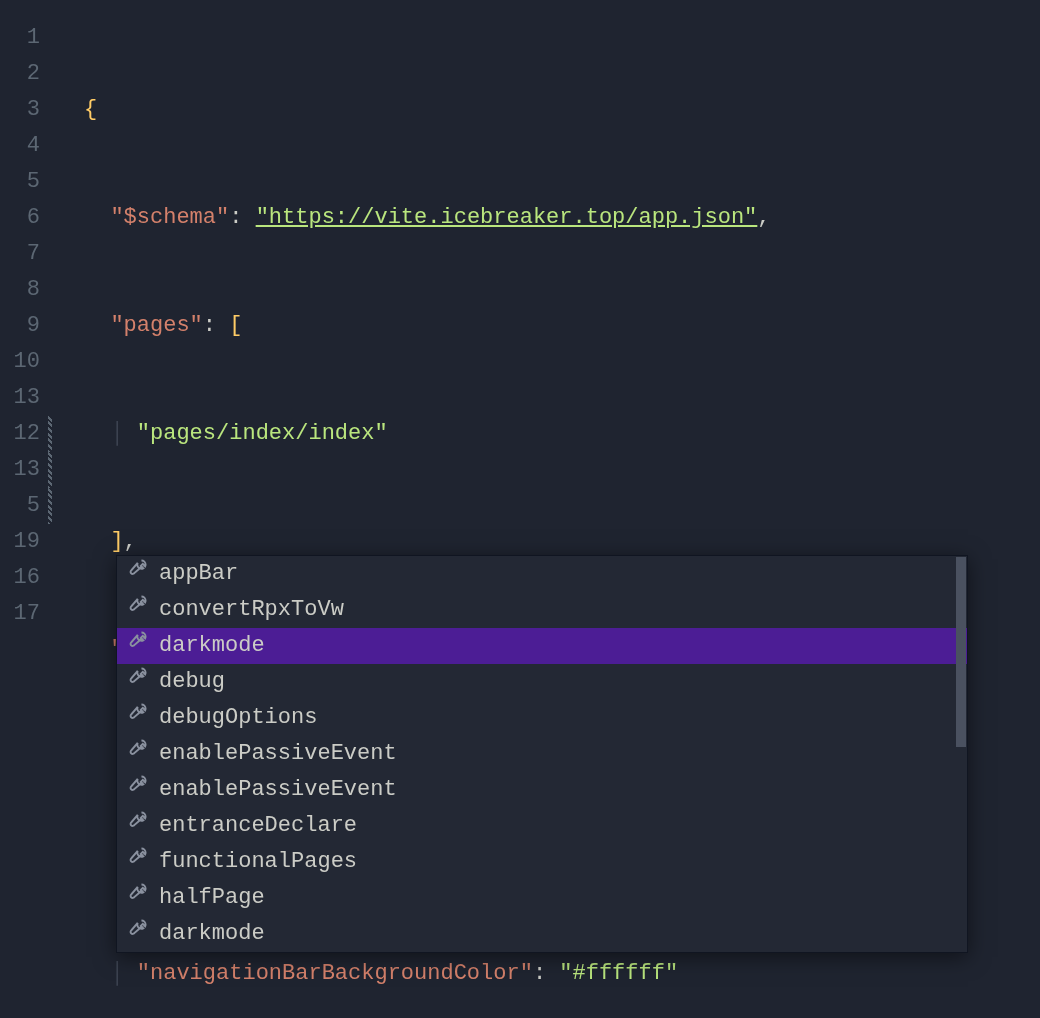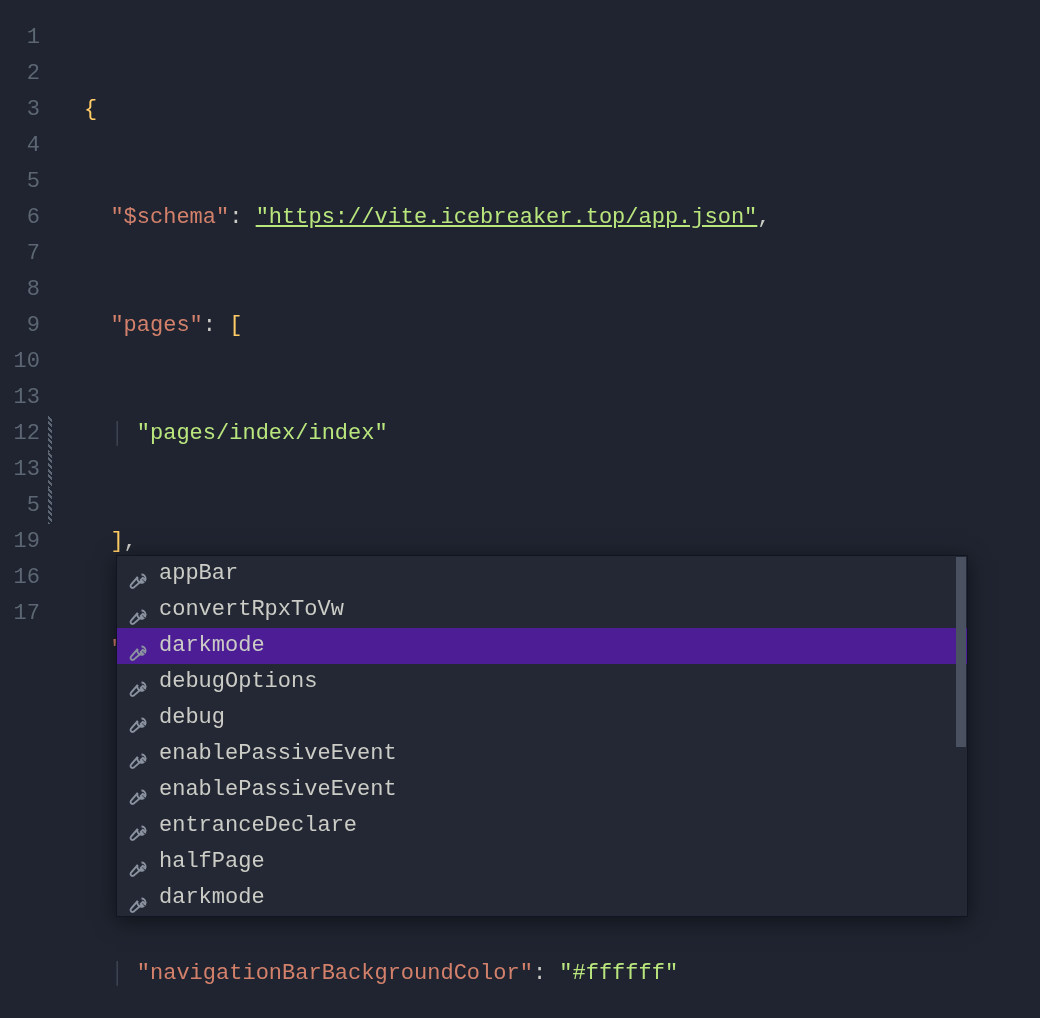--- a/index.html
+++ b/index.html
@@ -62,21 +62,21 @@
     top: 555px;
     width: 852px;
     background: #232834;
     box-shadow: 0 4px 20px rgba(0,0,0,0.5);
     border: 1px solid #101521;
     font-size: 22px;
     line-height: 36px;
   }
   .suggest .item {
     display: flex;
-    align-items: flex-end;
+    align-items: flex-start;
     height: 36px;
     padding: 0 10px;
     color: #cbccc6;
   }
   .suggest .item.sel {
     background: #4c1d95;
   }
   .suggest .icon {
     width: 22px;
     height: 22px;
@@ -160,50 +160,56 @@
     <div class="item sel">
       <span class="icon"><svg viewBox="0 0 16 16" fill="none" stroke="currentColor" stroke-width="1.4">
           <path d="M10.5 2.5a3 3 0 0 1 3 3c0 .5-.1.9-.3 1.3l-1.7-1.8-1.5 1.5 1.8 1.7c-.4.2-.8.3-1.3.3a3 3 0 0 1-3-3c0-.5.1-.9.3-1.3L3.2 9.6a1.5 1.5 0 1 0 2.1 2.1l5.4-4.6c.4.2.8.3 1.3.3"></path>
         </svg></span>
       <span>darkmode</span>
     </div>
     <div class="item">
       <span class="icon"><svg viewBox="0 0 16 16" fill="none" stroke="currentColor" stroke-width="1.4">
           <path d="M10.5 2.5a3 3 0 0 1 3 3c0 .5-.1.9-.3 1.3l-1.7-1.8-1.5 1.5 1.8 1.7c-.4.2-.8.3-1.3.3a3 3 0 0 1-3-3c0-.5.1-.9.3-1.3L3.2 9.6a1.5 1.5 0 1 0 2.1 2.1l5.4-4.6c.4.2.8.3 1.3.3"></path>
         </svg></span>
+      <span>debug</span>
+    </div>
+    <div class="item">
+      <span class="icon"><svg viewBox="0 0 16 16" fill="none" stroke="currentColor" stroke-width="1.4">
+          <path d="M10.5 2.5a3 3 0 0 1 3 3c0 .5-.1.9-.3 1.3l-1.7-1.8-1.5 1.5 1.8 1.7c-.4.2-.8.3-1.3.3a3 3 0 0 1-3-3c0-.5.1-.9.3-1.3L3.2 9.6a1.5 1.5 0 1 0 2.1 2.1l5.4-4.6c.4.2.8.3 1.3.3"></path>
+        </svg></span>
       <span>debugOptions</span>
     </div>
     <div class="item">
       <span class="icon"><svg viewBox="0 0 16 16" fill="none" stroke="currentColor" stroke-width="1.4">
           <path d="M10.5 2.5a3 3 0 0 1 3 3c0 .5-.1.9-.3 1.3l-1.7-1.8-1.5 1.5 1.8 1.7c-.4.2-.8.3-1.3.3a3 3 0 0 1-3-3c0-.5.1-.9.3-1.3L3.2 9.6a1.5 1.5 0 1 0 2.1 2.1l5.4-4.6c.4.2.8.3 1.3.3"></path>
         </svg></span>
-      <span>debug</span>
-    </div>
-    <div class="item">
-      <span class="icon"><svg viewBox="0 0 16 16" fill="none" stroke="currentColor" stroke-width="1.4">
-          <path d="M10.5 2.5a3 3 0 0 1 3 3c0 .5-.1.9-.3 1.3l-1.7-1.8-1.5 1.5 1.8 1.7c-.4.2-.8.3-1.3.3a3 3 0 0 1-3-3c0-.5.1-.9.3-1.3L3.2 9.6a1.5 1.5 0 1 0 2.1 2.1l5.4-4.6c.4.2.8.3 1.3.3"></path>
-        </svg></span>
       <span>enablePassiveEvent</span>
     </div>
     <div class="item">
       <span class="icon"><svg viewBox="0 0 16 16" fill="none" stroke="currentColor" stroke-width="1.4">
           <path d="M10.5 2.5a3 3 0 0 1 3 3c0 .5-.1.9-.3 1.3l-1.7-1.8-1.5 1.5 1.8 1.7c-.4.2-.8.3-1.3.3a3 3 0 0 1-3-3c0-.5.1-.9.3-1.3L3.2 9.6a1.5 1.5 0 1 0 2.1 2.1l5.4-4.6c.4.2.8.3 1.3.3"></path>
         </svg></span>
       <span>enablePassiveEvent</span>
     </div>
     <div class="item">
       <span class="icon"><svg viewBox="0 0 16 16" fill="none" stroke="currentColor" stroke-width="1.4">
           <path d="M10.5 2.5a3 3 0 0 1 3 3c0 .5-.1.9-.3 1.3l-1.7-1.8-1.5 1.5 1.8 1.7c-.4.2-.8.3-1.3.3a3 3 0 0 1-3-3c0-.5.1-.9.3-1.3L3.2 9.6a1.5 1.5 0 1 0 2.1 2.1l5.4-4.6c.4.2.8.3 1.3.3"></path>
         </svg></span>
       <span>entranceDeclare</span>
     </div>
     <div class="item">
       <span class="icon"><svg viewBox="0 0 16 16" fill="none" stroke="currentColor" stroke-width="1.4">
           <path d="M10.5 2.5a3 3 0 0 1 3 3c0 .5-.1.9-.3 1.3l-1.7-1.8-1.5 1.5 1.8 1.7c-.4.2-.8.3-1.3.3a3 3 0 0 1-3-3c0-.5.1-.9.3-1.3L3.2 9.6a1.5 1.5 0 1 0 2.1 2.1l5.4-4.6c.4.2.8.3 1.3.3"></path>
         </svg></span>
+      <span>functionalPages</span>
+    </div>
+    <div class="item">
+      <span class="icon"><svg viewBox="0 0 16 16" fill="none" stroke="currentColor" stroke-width="1.4">
+          <path d="M10.5 2.5a3 3 0 0 1 3 3c0 .5-.1.9-.3 1.3l-1.7-1.8-1.5 1.5 1.8 1.7c-.4.2-.8.3-1.3.3a3 3 0 0 1-3-3c0-.5.1-.9.3-1.3L3.2 9.6a1.5 1.5 0 1 0 2.1 2.1l5.4-4.6c.4.2.8.3 1.3.3"></path>
+        </svg></span>
       <span>halfPage</span>
     </div>
     <div class="item">
       <span class="icon"><svg viewBox="0 0 16 16" fill="none" stroke="currentColor" stroke-width="1.4">
           <path d="M10.5 2.5a3 3 0 0 1 3 3c0 .5-.1.9-.3 1.3l-1.7-1.8-1.5 1.5 1.8 1.7c-.4.2-.8.3-1.3.3a3 3 0 0 1-3-3c0-.5.1-.9.3-1.3L3.2 9.6a1.5 1.5 0 1 0 2.1 2.1l5.4-4.6c.4.2.8.3 1.3.3"></path>
         </svg></span>
       <span>darkmode</span>
     </div>
   </div>
 

